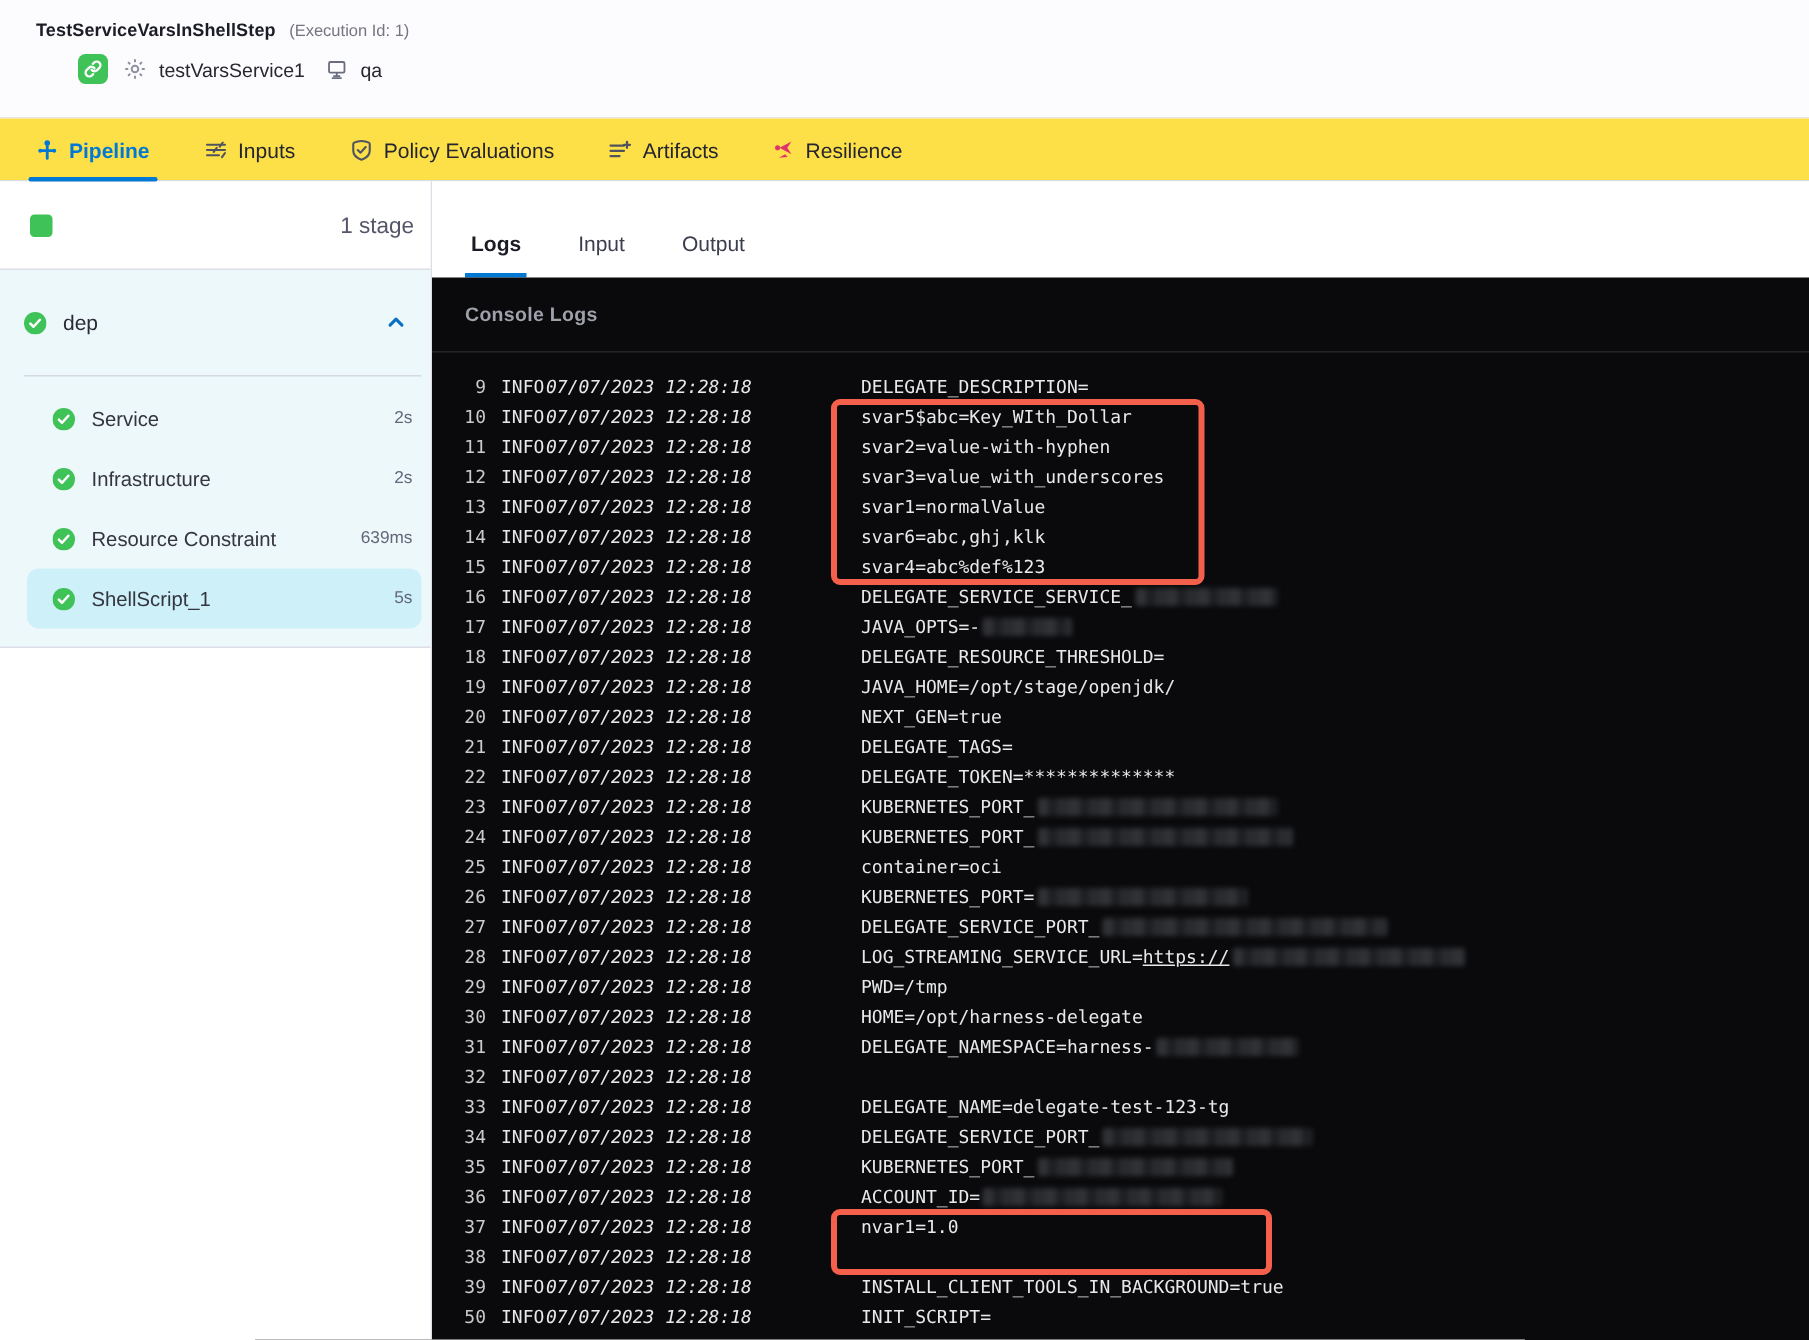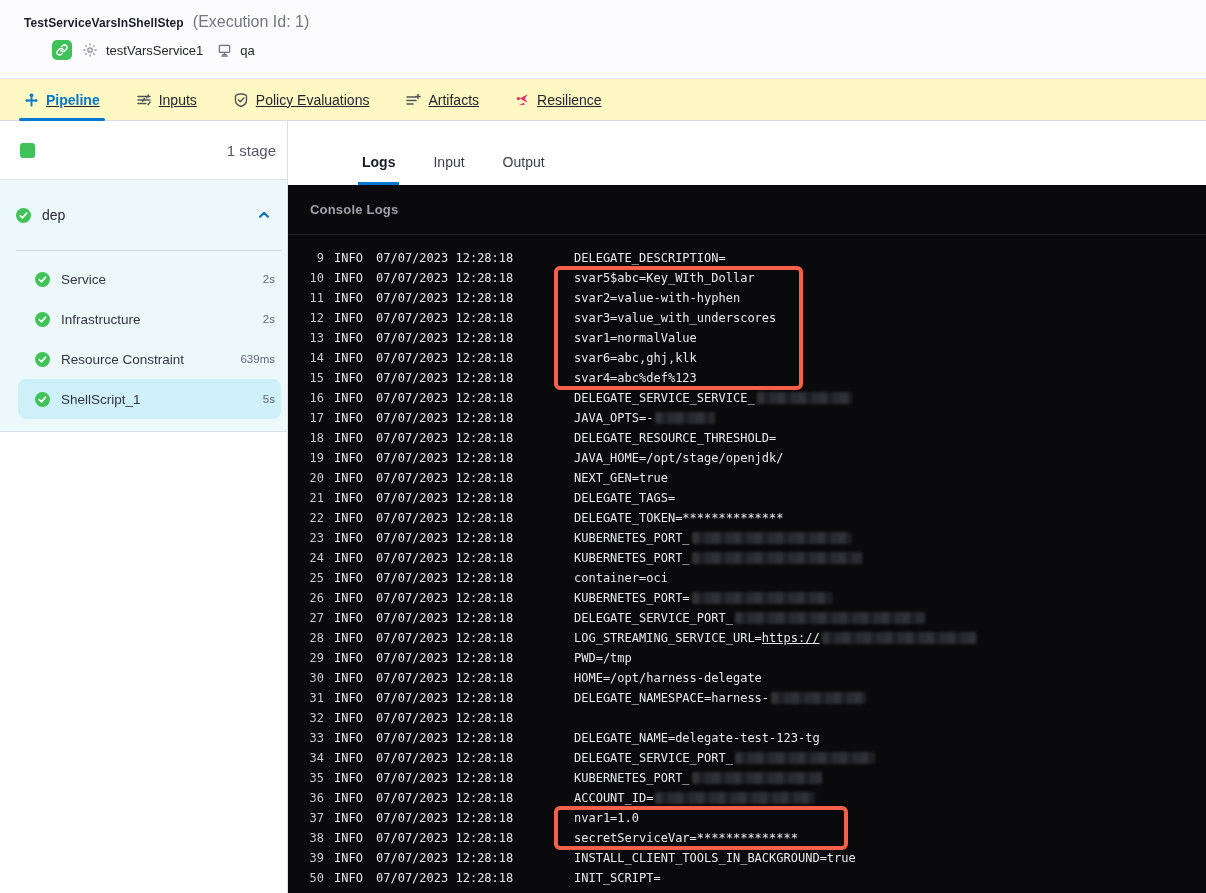--- a/index.html
+++ b/index.html
@@ -5,30 +5,30 @@
   * { box-sizing: border-box; margin: 0; padding: 0; }
   html,body { width:1206px; height:893px; overflow:hidden; }
   body { font-family:"Liberation Sans", sans-serif; background:#ffffff; color:#22232e; }
 
   .page { width:1206px; height:893px; display:flex; flex-direction:column; }
 
   
   .top-header { height:79px; background:#fcfcfe; border-bottom:1px solid #e3e4ec; padding:13px 24px 0 24px; }
   .title-row { display:flex; align-items:baseline; gap:9px; }
   .page-title { font-size:12px; font-weight:700; color:#1b1c26; letter-spacing:.1px; }
-  .exec-id { font-size:16px; color:#74757f; }
+  .exec-id { font-size:11px; color:#74757f; }
   .meta-row { margin-top:9px; display:flex; align-items:center; font-size:13px; color:#26272f;padding-left:28px; }
   .svc-chip { width:20px; height:20px; border-radius:5px; background:#3fc257; display:flex; align-items:center; justify-content:center; }
   .svc-chip svg { width:12px; height:12px; }
   .gear { margin-left:10px; display:flex; }
   .meta-label { margin-left:8px; }
   .env-ic { margin-left:14px; display:flex; }
 
   
-  .main-tabs { height:42px; background:#fef9c3; border-bottom:1px solid #d9dbe5; display:flex; align-items:flex-end; padding-left:24px; gap:36px;text-decoration:underline; }
+  .main-tabs { height:42px; background:#fde047; border-bottom:1px solid #d9dbe5; display:flex; align-items:flex-end; padding-left:24px; gap:36px; }
   .mtab { position:relative; height:100%; display:flex; align-items:center; gap:7px; font-size:14px; color:#24252f; cursor:pointer; }
   .mtab svg { display:block; }
   .mtab.active { color:#0278d5; font-weight:600; }
   .mtab.active::after { content:""; position:absolute; left:-5px; right:-5px; bottom:-1px; height:3px; background:#0278d5; border-radius:2px; }
 
   
   .content { flex:1; display:flex; min-height:0; }
 
   
   .sidebar { width:288px; min-width:288px; border-right:1px solid #dcdde7; display:flex; flex-direction:column; background:#ffffff; }
@@ -44,31 +44,31 @@
   .step-row.selected { background:#cdf0f9; }
   .step-label { margin-left:11px; font-size:13.5px; color:#34353f; }
   .step-duration { margin-left:auto; font-size:11.5px; color:#64667a; }
   .check { width:15px; height:15px; flex:none; }
   .sidebar-rest { flex:1; background:#ffffff; }
 
   
   .log-panel { flex:1; display:flex; flex-direction:column; min-width:0; background:#ffffff; }
   .log-tabs { height:64px; display:flex; align-items:flex-end; gap:30px; padding:0 0 0 22px; background:#ffffff; }
   .ltab { font-size:14px; color:#3c3e4e; padding:0 4px 12px 4px; border-bottom:3px solid transparent; cursor:pointer; }
-  .ltab.active { color:#1b1c26; font-weight:700; border-bottom-color:#0278d5;margin-left:48px; }
+  .ltab.active { color:#1b1c26; font-weight:700; border-bottom-color:#0278d5; }
 
   .console { flex:1; background:#0a0a0c; display:flex; flex-direction:column; min-height:0; }
   .console-header { height:50px; display:flex; align-items:center; padding-left:22px; border-bottom:1px solid #232429; }
   .console-title { font-size:13px; font-weight:700; color:#9ea1a9; letter-spacing:.2px; }
   .console-body { position:relative; flex:1; padding-top:13px; overflow:hidden;
                   font-family:"DejaVu Sans Mono", monospace; font-size:12px; }
   .log-row { position:relative; height:20px; line-height:20px; white-space:pre; }
   .c-num  { position:absolute; left:0;  width:36px; text-align:right; color:#c9cbce; }
   .c-level{ position:absolute; left:46px; color:#e8e9ea; }
-  .c-time { position:absolute; left:88px; color:#e8e9ea; }
+  .c-time { position:absolute; left:76px; color:#e8e9ea;font-style:italic; }
   .c-msg  { position:absolute; left:286px; color:#e8e9ea; }
   .c-msg .lnk { text-decoration:underline; cursor:pointer; }
   .redact { display:inline-block; height:12px; border-radius:2px; vertical-align:middle; margin:0 2px; transform:translateY(-1px);
             background:repeating-linear-gradient(90deg,#313236 0 7px,#1e1f22 7px 13px,#2a2b2f 13px 21px);
             filter:blur(1.6px); }
   .hl-box { position:absolute; border:4px solid #f4604c; border-radius:6px; pointer-events:none; }
 </style>
 </head>
 <body>
 
@@ -248,21 +248,21 @@
             <div class="log-row"><span class="c-num">28</span><span class="c-level">INFO</span><span class="c-time">07/07/2023 12:28:18</span><span class="c-msg">LOG_STREAMING_SERVICE_URL=<span class="lnk">https://</span><span class="redact" style="width: 155px;"></span></span></div>
             <div class="log-row"><span class="c-num">29</span><span class="c-level">INFO</span><span class="c-time">07/07/2023 12:28:18</span><span class="c-msg">PWD=/tmp</span></div>
             <div class="log-row"><span class="c-num">30</span><span class="c-level">INFO</span><span class="c-time">07/07/2023 12:28:18</span><span class="c-msg">HOME=/opt/harness-delegate</span></div>
             <div class="log-row"><span class="c-num">31</span><span class="c-level">INFO</span><span class="c-time">07/07/2023 12:28:18</span><span class="c-msg">DELEGATE_NAMESPACE=harness-<span class="redact" style="width: 95px;"></span></span></div>
             <div class="log-row"><span class="c-num">32</span><span class="c-level">INFO</span><span class="c-time">07/07/2023 12:28:18</span></div>
             <div class="log-row"><span class="c-num">33</span><span class="c-level">INFO</span><span class="c-time">07/07/2023 12:28:18</span><span class="c-msg">DELEGATE_NAME=delegate-test-123-tg</span></div>
             <div class="log-row"><span class="c-num">34</span><span class="c-level">INFO</span><span class="c-time">07/07/2023 12:28:18</span><span class="c-msg">DELEGATE_SERVICE_PORT_<span class="redact" style="width: 140px;"></span></span></div>
             <div class="log-row"><span class="c-num">35</span><span class="c-level">INFO</span><span class="c-time">07/07/2023 12:28:18</span><span class="c-msg">KUBERNETES_PORT_<span class="redact" style="width: 130px;"></span></span></div>
             <div class="log-row"><span class="c-num">36</span><span class="c-level">INFO</span><span class="c-time">07/07/2023 12:28:18</span><span class="c-msg">ACCOUNT_ID=<span class="redact" style="width: 160px;"></span></span></div>
             <div class="log-row"><span class="c-num">37</span><span class="c-level">INFO</span><span class="c-time">07/07/2023 12:28:18</span><span class="c-msg">nvar1=1.0</span></div>
-            <div class="log-row"><span class="c-num">38</span><span class="c-level">INFO</span><span class="c-time">07/07/2023 12:28:18</span><span class="c-msg">secretServiceVar=**************</span></div>
+            <div class="log-row"><span class="c-num">38</span><span class="c-level">INFO</span><span class="c-time">07/07/2023 12:28:18</span></div>
             <div class="log-row"><span class="c-num">39</span><span class="c-level">INFO</span><span class="c-time">07/07/2023 12:28:18</span><span class="c-msg">INSTALL_CLIENT_TOOLS_IN_BACKGROUND=true</span></div>
             <div class="log-row"><span class="c-num">50</span><span class="c-level">INFO</span><span class="c-time">07/07/2023 12:28:18</span><span class="c-msg">INIT_SCRIPT=</span></div>
             <div class="hl-box" style="border-color: rgb(244, 96, 76); left: 266px; top: 31px; height: 124px; width: 249px;"></div>
             <div class="hl-box" style="border-color: rgb(244, 96, 76); left: 266px; top: 571px; height: 44px; width: 294px;"></div>
           </div>
       </div>
     </main>
 
   </div>
 </div>

